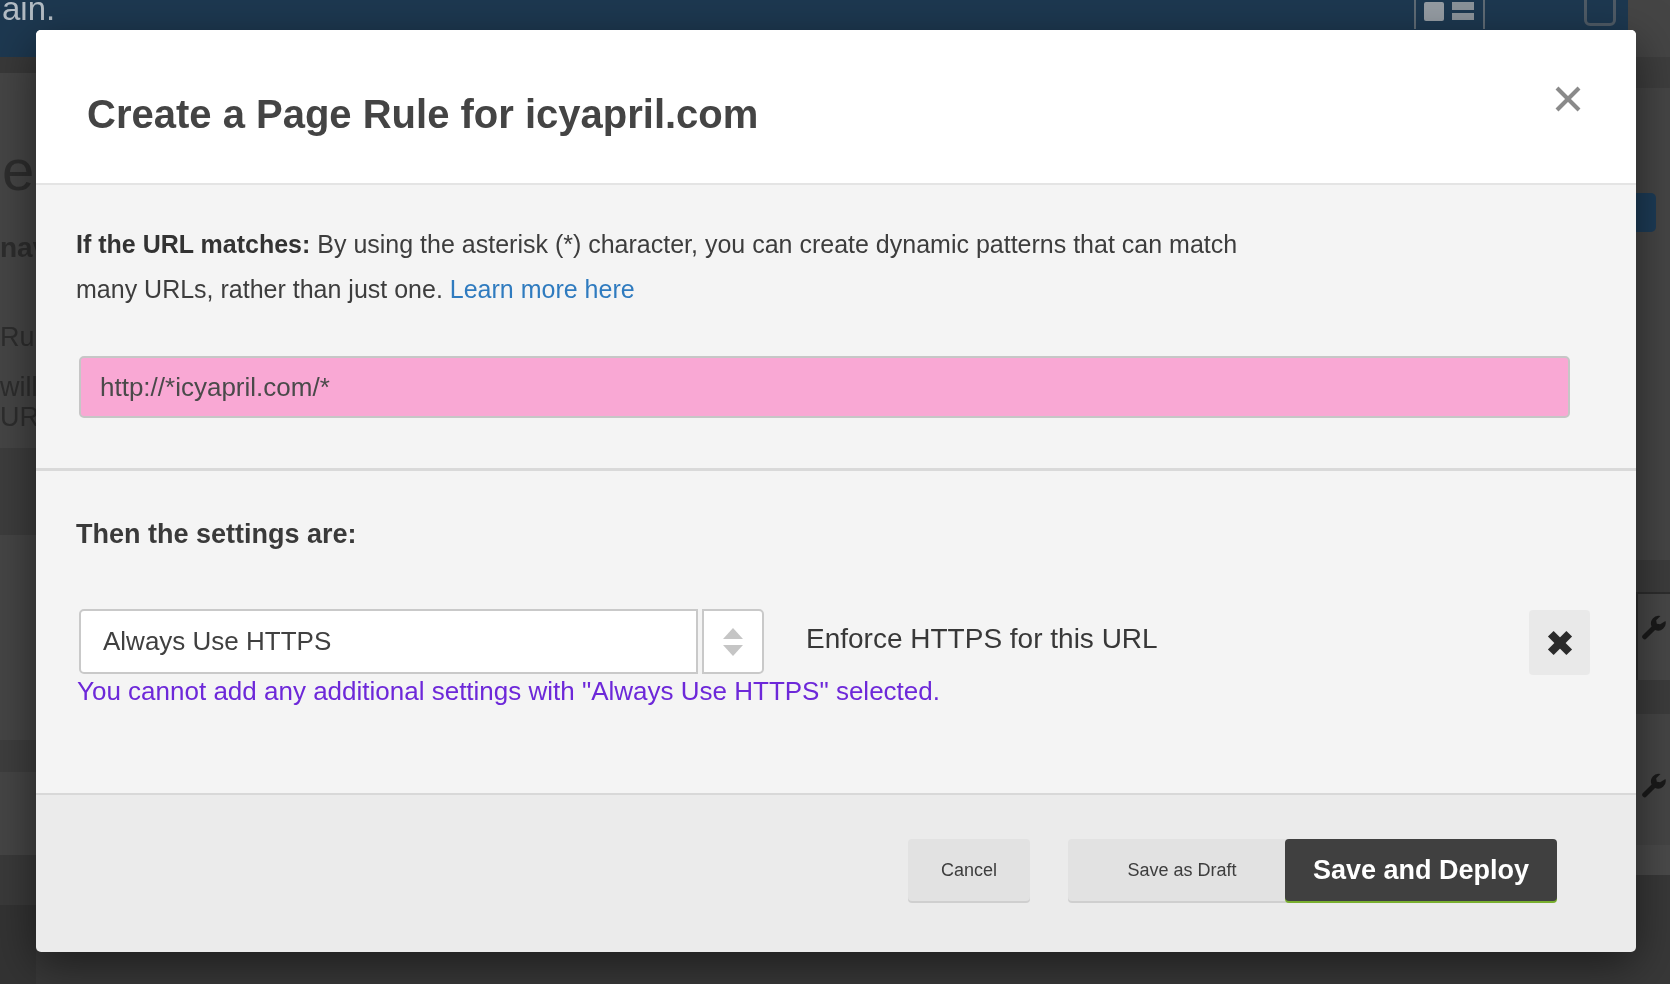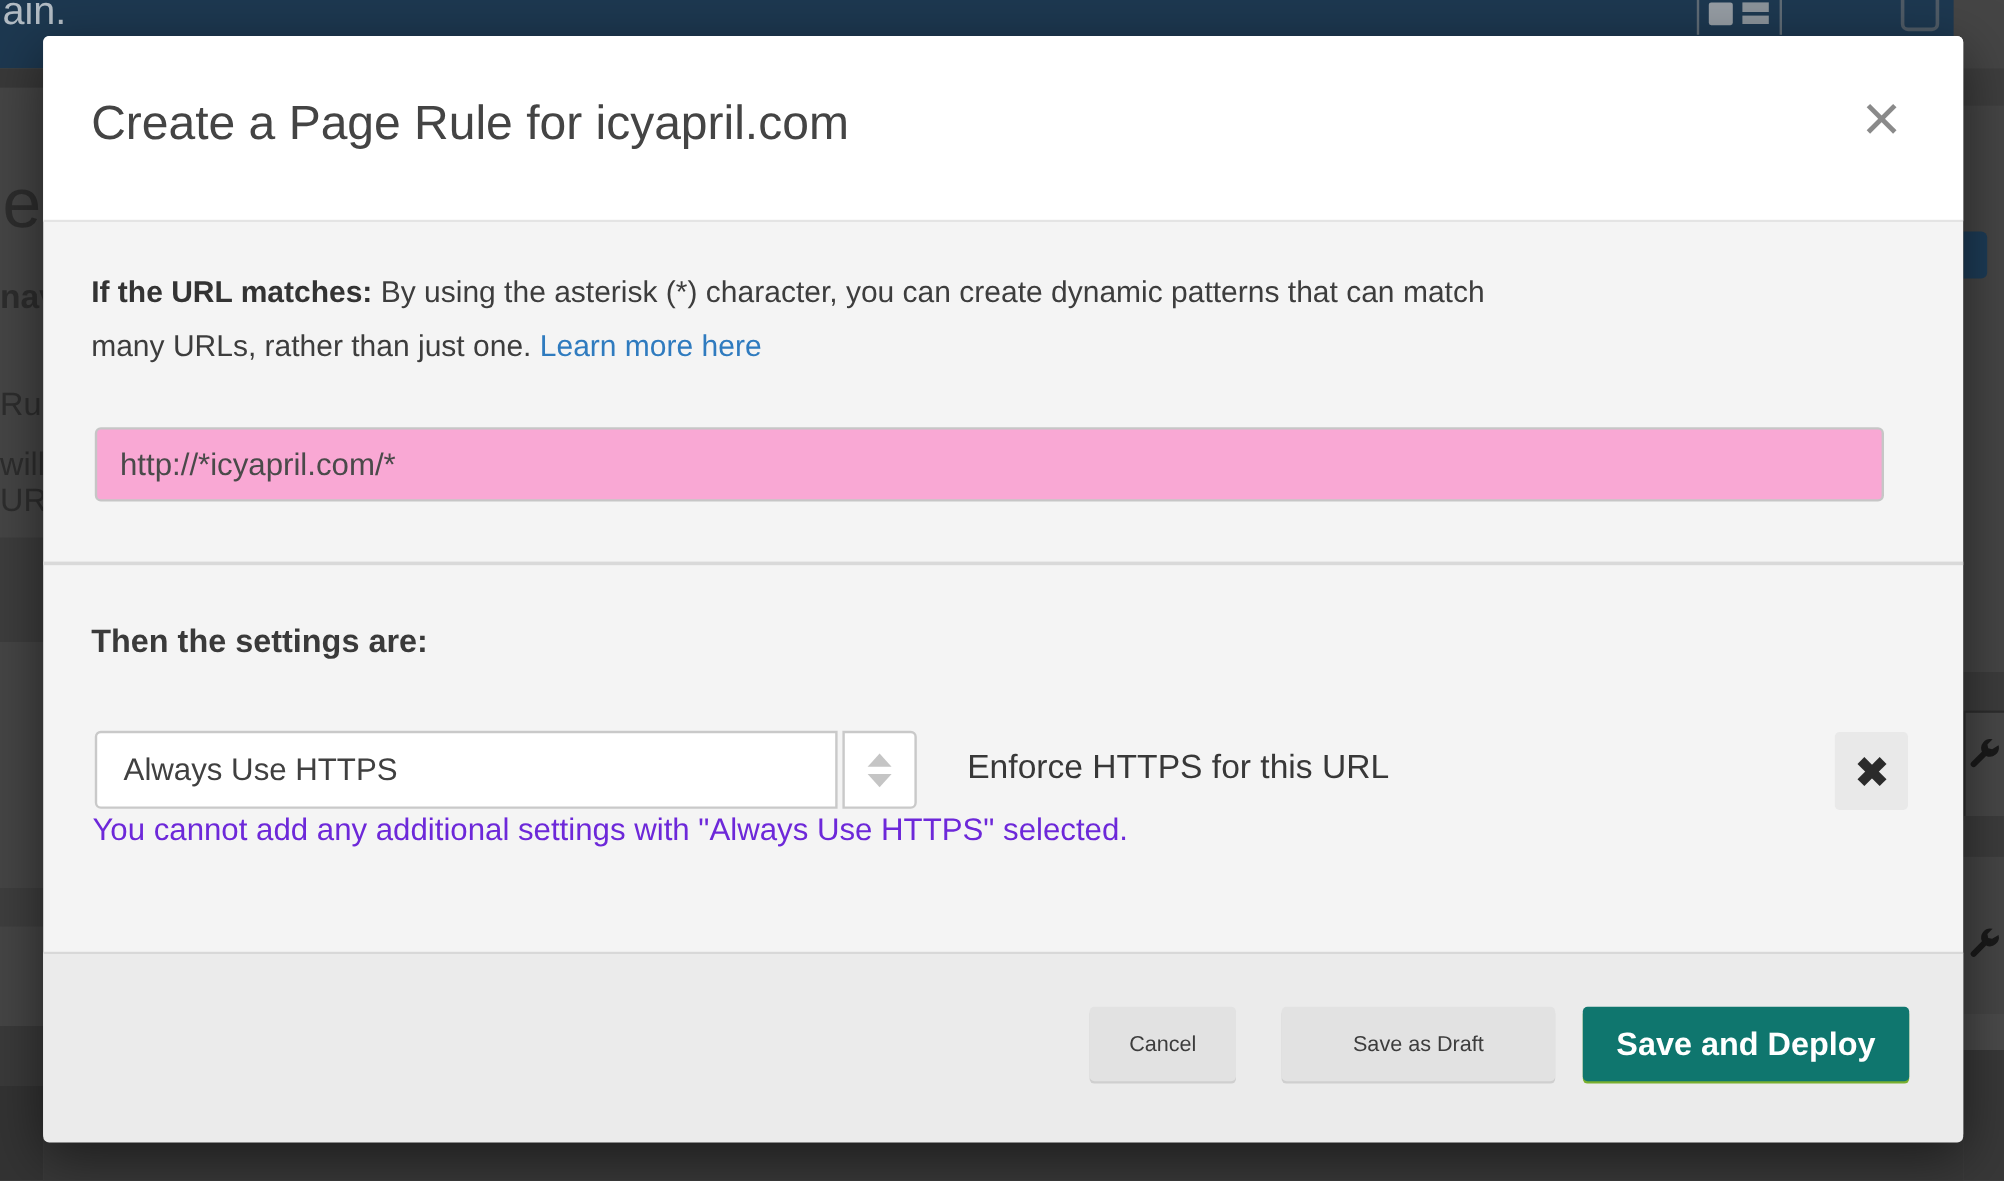--- a/index.html
+++ b/index.html
@@ -65,21 +65,21 @@
     display:flex;align-items:center;justify-content:center;cursor:pointer;}
   .note{left:41px;top:646px;font-size:26px;color:#6d28d9;}
 
   .modal-footer{left:0;top:763px;width:1600px;height:157px;background:#ebebeb;
     border-top:2px solid #d8d8d8;border-radius:0 0 5px 5px;}
   .btn{top:809px;height:62px;border:none;border-radius:4px;
     font-family:"Liberation Sans","DejaVu Sans",sans-serif;font-size:18px;cursor:pointer;}
   .btn-gray{background:#e2e2e2;color:#3d3d3d;box-shadow:0 2px 0 #cfcfcf;}
   .btn-cancel{left:872px;width:122px;}
   .btn-draft{left:1032px;width:228px;}
-  .btn-deploy{left:1283px;width:272px;background:#0f766e;color:#ffffff;font-weight:bold;
+  .btn-deploy{left:1249px;width:272px;background:#404040;color:#ffffff;font-weight:bold;
     font-size:27px;box-shadow:0 2px 0 #79af2f;}
 </style>
 </head>
 <body>
 
 <div class="page">
 
   <div class="abs topbar">
     <span class="abs topbar-frag">ain.</span>
     <div class="abs tb-vline" style="left:1414px;"></div>
@@ -117,21 +117,21 @@
     </svg>
     <div class="abs band" style="top:788px;height:30px;background:#4a4a4a;"></div>
     <div class="abs band" style="top:818px;height:109px;background:#383838;"></div>
   </div>
 
   <div class="abs bottom-strip"></div>
 
   <div class="abs modal">
 
     <div class="abs modal-header">
-      <h1 class="abs modal-title" style="margin:0;font-weight:normal;">Create a Page Rule for icyapril.com</h1>
+      <h1 class="abs modal-title" style="margin:11px;font-weight:bold;">Create a Page Rule for icyapril.com</h1>
       <div class="abs close-btn">
         <svg width="46" height="46" viewBox="0 0 46 46">
           <line x1="12" y1="12" x2="34" y2="34" stroke="#8a8a8a" stroke-width="4"></line>
           <line x1="34" y1="12" x2="12" y2="34" stroke="#8a8a8a" stroke-width="4"></line>
         </svg>
       </div>
     </div>
 
     <div class="abs para">
       <b>If the URL matches:</b>

